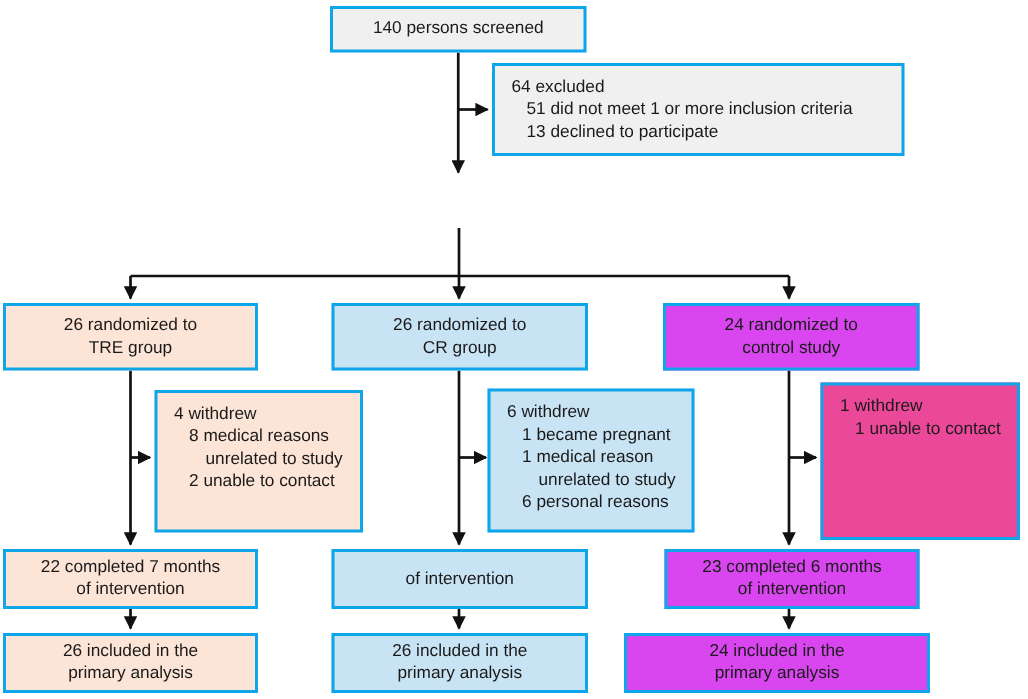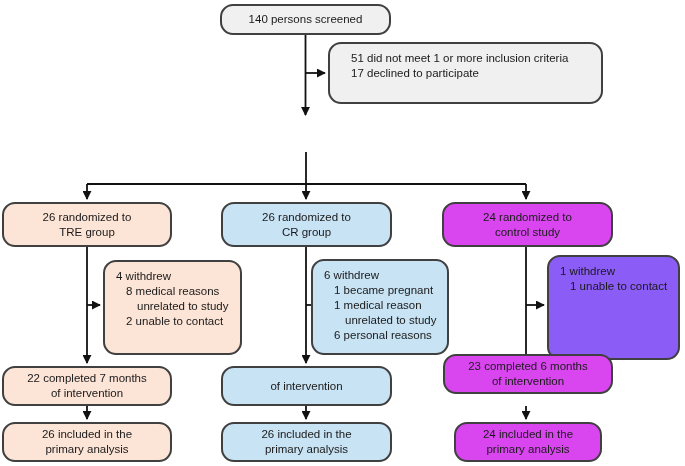--- a/index.html
+++ b/index.html
@@ -20,22 +20,22 @@
     position: absolute;
     left: 0;
     top: 0;
     width: 685px;
     height: 466px;
     pointer-events: none;
   }
   .box {
     position: absolute;
     box-sizing: border-box;
-    border: 2px solid #404040;
-    border-radius: 13px;
+    border: 2px solid #0ea5e9;
+    border-radius: 0;
     font-size: 11.5px;
     line-height: 15px;
     color: #1a1a1a;
   }
   .center {
     display: flex;
     flex-direction: column;
     align-items: center;
     justify-content: center;
     text-align: center;
@@ -44,38 +44,38 @@
   .list {
     padding: 7px 8px 6px 11px;
     text-align: left;
   }
   .list .ind1 { padding-left: 10px; }
   .list .ind2 { padding-left: 21px; }
   .fill-neutral      { background: #f0f0f0; }
   .fill-tre          { background: #fce4d6; }
   .fill-cr           { background: #c8e3f4; }
   .fill-control      { background: #d946ef; }
-  .fill-control-dark { background: #8b5cf6; }
+  .fill-control-dark { background: #ec4899; }
 
   
   #box-screened           { left: 220px; top: 4px;   width: 171px; height: 31px; }
   #box-excluded           { left: 328px; top: 42px;  width: 275px; height: 62px; }
   #box-randomization      { left: 221px; top: 118px; width: 171px; height: 34px; }
   #box-tre-randomized     { left: 2px;   top: 202px; width: 170px; height: 45px; }
   #box-cr-randomized      { left: 221px; top: 202px; width: 171px; height: 45px; }
   #box-control-randomized { left: 442px; top: 202px; width: 171px; height: 45px; }
   #box-tre-withdrew       { left: 103px; top: 260px; width: 139px; height: 95px; }
-  #box-cr-withdrew        { left: 311px; top: 259px; width: 138px; height: 96px; }
+  #box-cr-withdrew        { left: 325px; top: 259px; width: 138px; height: 96px; }
   #box-control-withdrew   { left: 547px; top: 255px; width: 133px; height: 105px; }
   #box-tre-completed      { left: 2px;   top: 366px; width: 170px; height: 40px; }
   #box-cr-completed       { left: 221px; top: 366px; width: 171px; height: 40px; }
-  #box-control-completed  { left: 443px; top: 354px; width: 170px; height: 40px; }
+  #box-control-completed  { left: 443px; top: 366px; width: 170px; height: 40px; }
   #box-tre-analyzed       { left: 2px;   top: 422px; width: 170px; height: 40px; }
   #box-cr-analyzed        { left: 221px; top: 422px; width: 171px; height: 40px; }
-  #box-control-analyzed   { left: 454px; top: 422px; width: 148px; height: 40px; }
+  #box-control-analyzed   { left: 416px; top: 422px; width: 204px; height: 40px; }
 </style>
 </head>
 <body>
 
 <div id="figure">
 
   <svg id="connectors" viewBox="0 0 685 466" xmlns="http://www.w3.org/2000/svg">
     <defs>
       <marker id="arw" viewBox="0 0 10 10" refX="9" refY="5" markerWidth="9" markerHeight="9" orient="auto" markerUnits="userSpaceOnUse">
         <path d="M0 0 L10 5 L0 10 Z" fill="#111111"></path>
@@ -103,22 +103,23 @@
       <path d="M526 305 L544 305" marker-end="url(#arw)"></path>
       <path d="M526 406 L526 419" marker-end="url(#arw)"></path>
     </g>
   </svg>
 
   <div class="box center fill-neutral" id="box-screened">
     <div>140 persons screened</div>
   </div>
 
   <div class="box list fill-neutral" id="box-excluded">
+    <div class="ind0">64 excluded</div>
     <div class="ind1">51 did not meet 1 or more inclusion criteria</div>
-    <div class="ind1">17 declined to participate</div>
+    <div class="ind1">13 declined to participate</div>
   </div>
 
 
   <div class="box center fill-tre" id="box-tre-randomized">
     <div>26 randomized to</div>
     <div>TRE group</div>
   </div>
   <div class="box center fill-cr" id="box-cr-randomized">
     <div>26 randomized to</div>
     <div>CR group</div>

